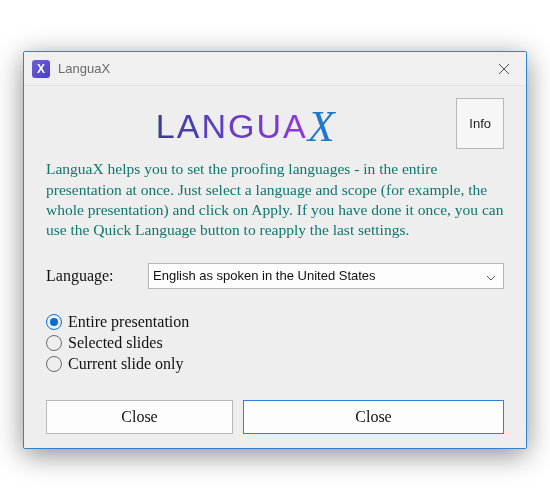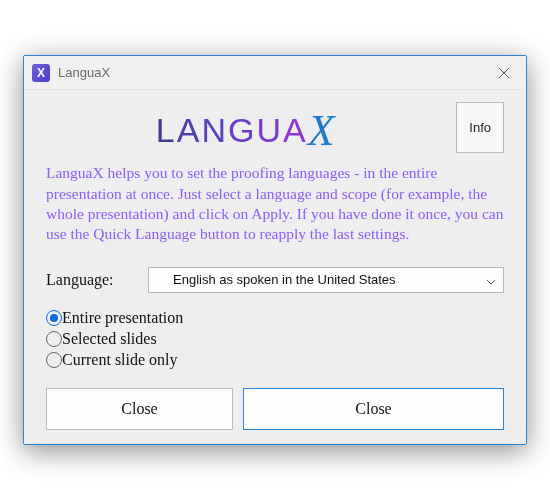--- a/index.html
+++ b/index.html
@@ -75,57 +75,57 @@
       background: #f6f6f6;
       font-size: 13px;
       padding: 17px 12px;
       cursor: pointer;
       color: #222;
       font-family: inherit;
     }
     .description {
       font-family: Georgia, "Times New Roman", serif;
       font-size: 15.5px;
-      color: #8b5cf6;
+      color: #0f766e;
       line-height: 1.32;
       margin-bottom: 22px;
     }
     .form-row {
       display: flex; align-items: center;
-      margin-bottom: 16px;
+      margin-bottom: 24px;
     }
     .form-row.top { align-items: flex-start; }
     .form-label {
       width: 102px;
       font-family: Georgia, "Times New Roman", serif;
       font-size: 16px;
       color: #111;
     }
     .select-wrap {
       position: relative; flex: 1;
     }
     .select {
       width: 100%;
       height: 26px;
       border: 1px solid #b6b6b6;
       background: #fdfdfd;
       font-size: 13px;
-      padding: 0 24px 0 24px;
+      padding: 0 24px 0 4px;
       color: #111;
       appearance: none;
       font-family: "Segoe UI", sans-serif;
       cursor: pointer;
     }
     .select-caret {
       position: absolute; right: 8px; top: 50%; transform: translateY(-50%);
       pointer-events: none;
     }
     .radios { flex: 1; }
     .radio-opt {
-      display: flex; align-items: center; gap: 0;
+      display: flex; align-items: center; gap: 6px;
       font-family: Georgia, "Times New Roman", serif;
       font-size: 16px;
       color: #111;
       margin-bottom: 3px;
       cursor: pointer;
     }
     .radio-dot {
       width: 16px; height: 16px;
       border: 1.5px solid #6a6a6a;
       border-radius: 50%;
@@ -138,21 +138,21 @@
     .radio-dot.checked::after {
       content: "";
       width: 8px; height: 8px; border-radius: 50%;
       background: #0b6cd6;
     }
     .footer {
       display: flex; gap: 10px; margin-top: 14px;
     }
     .footer button {
       flex: 1;
-      height: 42px;
+      height: 34px;
       background: #fdfdfd;
       border: 1px solid #b9b9b9;
       font-family: Georgia, "Times New Roman", serif;
       font-size: 16px;
       color: #111;
       cursor: pointer;
     }
     .footer .apply {
       flex: 1.4;
       border: 1px solid #2a84d6;

